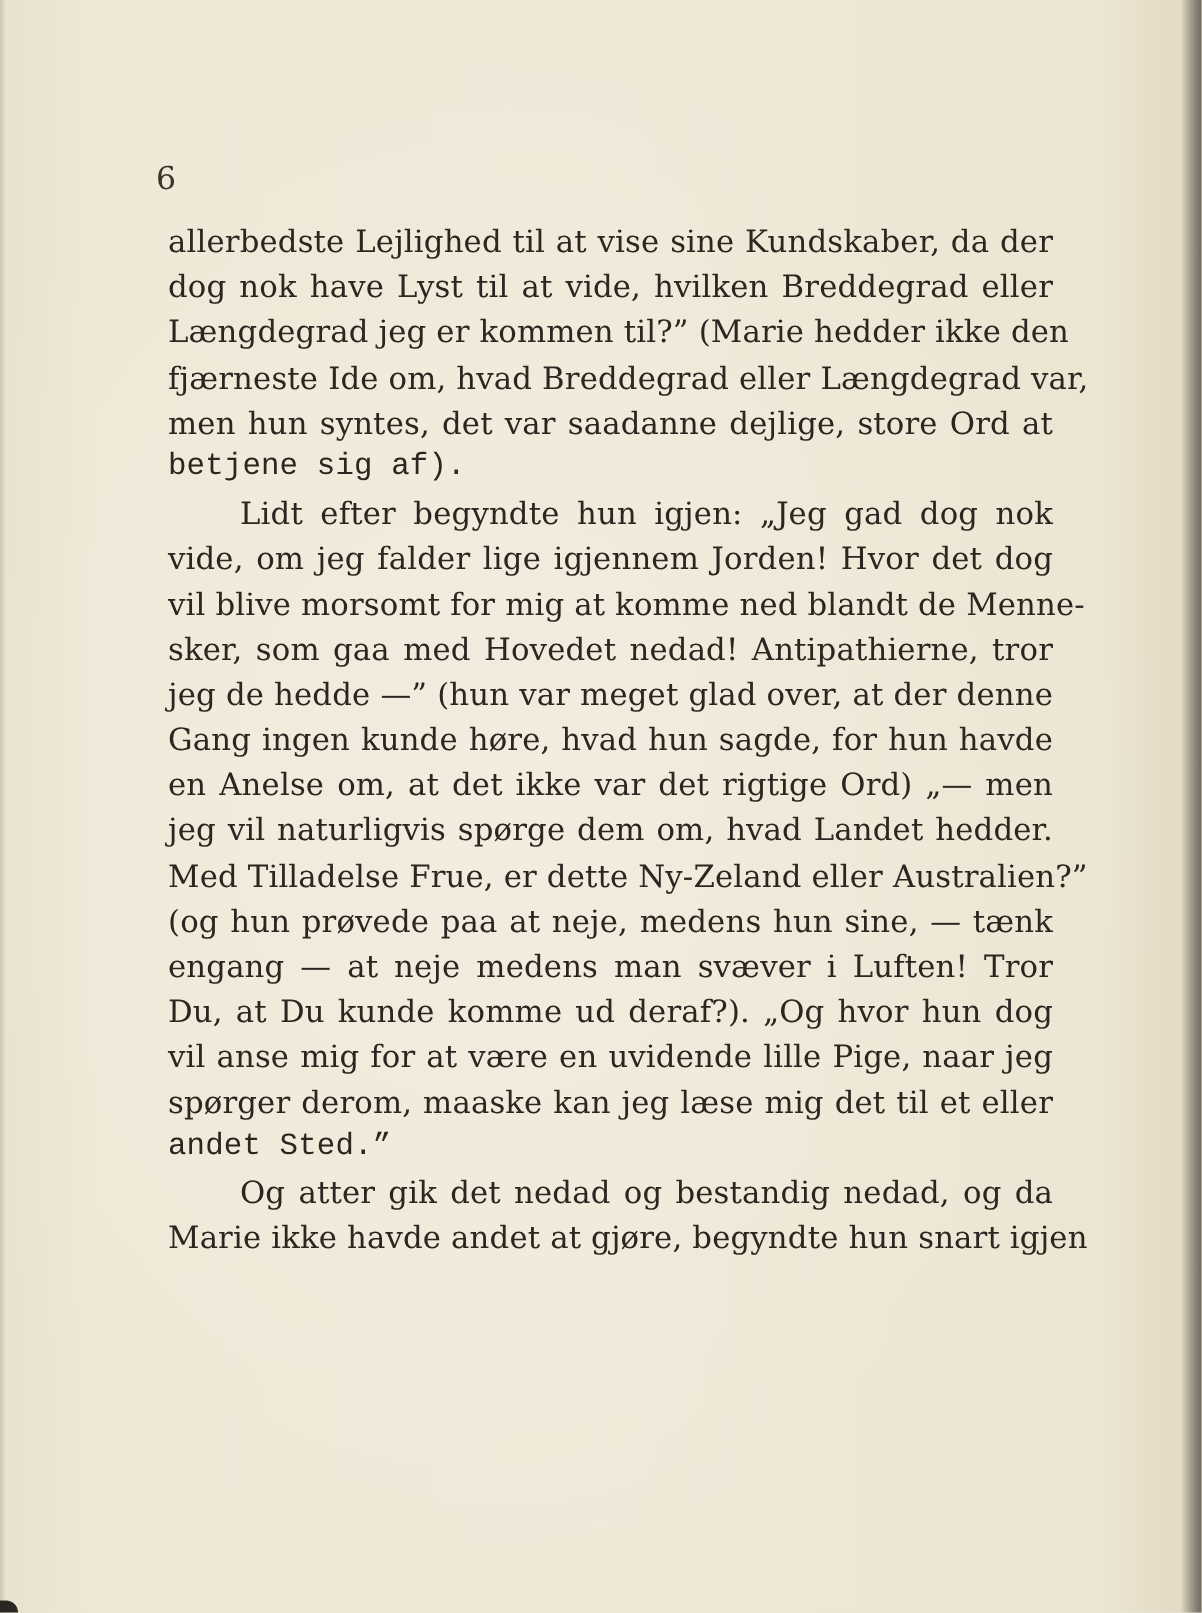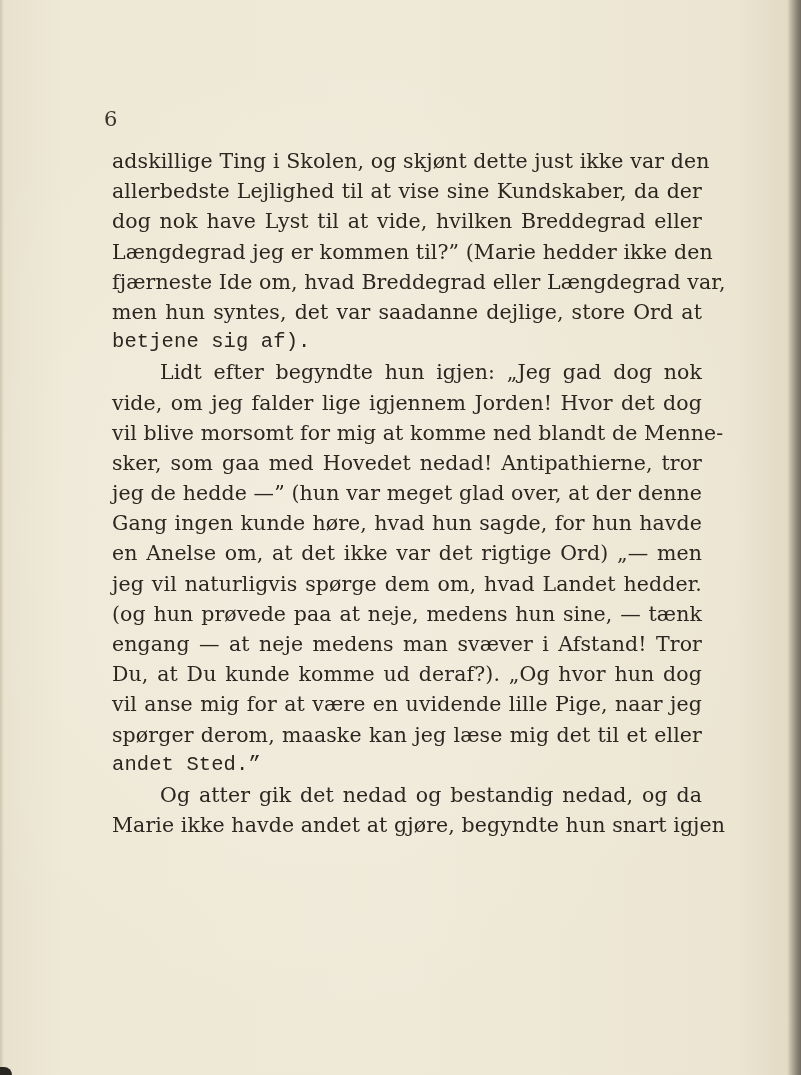--- a/index.html
+++ b/index.html
@@ -58,37 +58,37 @@
 <div class="page">
   <div class="left-edge"></div>
   <div class="binding-shadow"></div>
   <div class="corner-dark"></div>
 
   <div class="header">
     <span class="page-number">6</span>
   </div>
 
   <div class="body-text" id="body-text">
-      <div class="line">adskillige Ting i Skolen, og skjønt dette just ikke var den</div>
       <div class="line">allerbedste Lejlighed til at vise sine Kundskaber, da der</div>
       <div class="line">dog nok have Lyst til at vide, hvilken Breddegrad eller</div>
       <div class="line">Længdegrad jeg er kommen til?” (Marie hedder ikke den</div>
       <div class="line">fjærneste Ide om, hvad Breddegrad eller Længdegrad var,</div>
       <div class="line">men hun syntes, det var saadanne dejlige, store Ord at</div>
       <div class="line last">betjene sig af).</div>
       <div class="line indent">Lidt efter begyndte hun igjen: „Jeg gad dog nok</div>
       <div class="line">vide, om jeg falder lige igjennem Jorden! Hvor det dog</div>
       <div class="line">vil blive morsomt for mig at komme ned blandt de Menne-</div>
       <div class="line">sker, som gaa med Hovedet nedad! Antipathierne, tror</div>
       <div class="line">jeg de hedde —” (hun var meget glad over, at der denne</div>
       <div class="line">Gang ingen kunde høre, hvad hun sagde, for hun havde</div>
       <div class="line">en Anelse om, at det ikke var det rigtige Ord) „— men</div>
       <div class="line">jeg vil naturligvis spørge dem om, hvad Landet hedder.</div>
+      <div class="line">Med Tilladelse Frue, er dette Ny-Zeland eller Australien?”</div>
       <div class="line">(og hun prøvede paa at neje, medens hun sine, — tænk</div>
-      <div class="line">engang — at neje medens man svæver i Afstand! Tror</div>
+      <div class="line">engang — at neje medens man svæver i Luften! Tror</div>
       <div class="line">Du, at Du kunde komme ud deraf?). „Og hvor hun dog</div>
       <div class="line">vil anse mig for at være en uvidende lille Pige, naar jeg</div>
       <div class="line">spørger derom, maaske kan jeg læse mig det til et eller</div>
       <div class="line last">andet Sted.”</div>
       <div class="line indent">Og atter gik det nedad og bestandig nedad, og da</div>
       <div class="line">Marie ikke havde andet at gjøre, begyndte hun snart igjen</div>
     </div>
 </div>
 
 </body></html>

